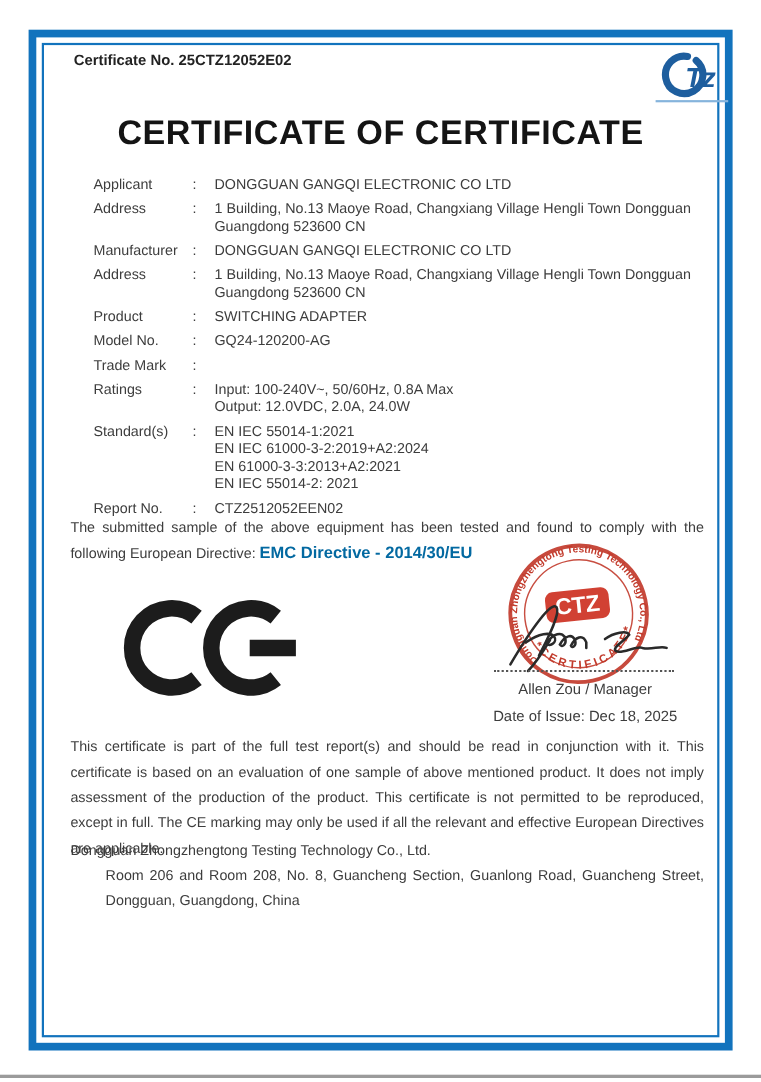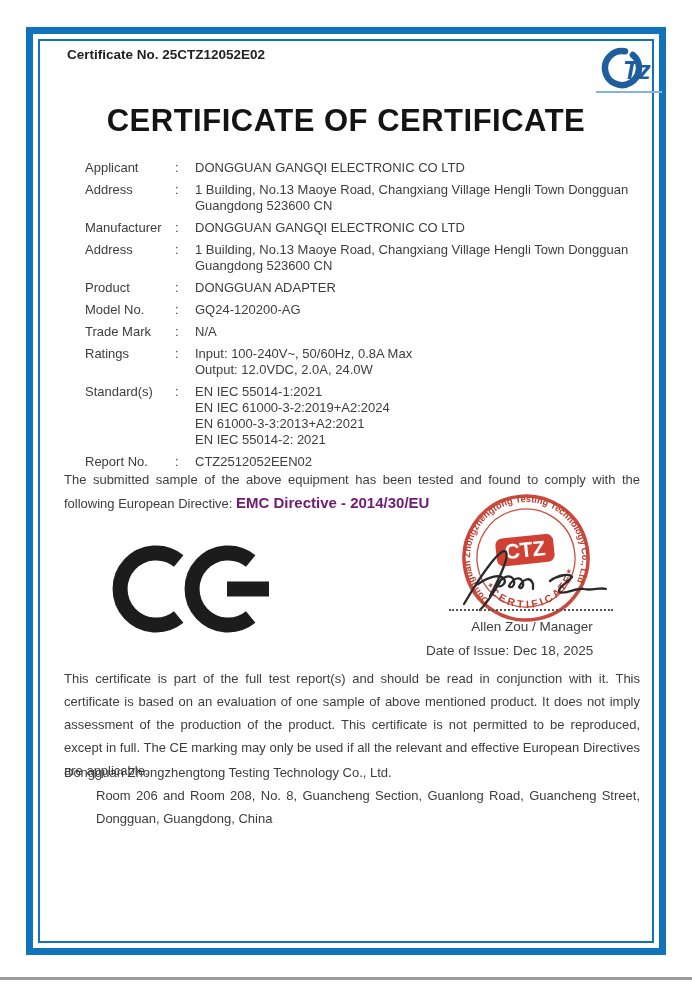--- a/index.html
+++ b/index.html
@@ -20,29 +20,29 @@
            font-size:31px; font-weight:bold; color:#141414; letter-spacing:0.5px; }
 
   .fields { position:absolute; left:85px; top:160px; right:55px; font-size:13px; line-height:16px; }
   .field-row { display:flex; margin-bottom:6px; }
   .field-label { width:90px; flex:none; }
   .field-colon { width:20px; flex:none; }
   .field-value { flex:1; white-space:pre-line; }
 
   .para { position:absolute; left:64px; width:576px; font-size:13px; line-height:23px; text-align:justify; }
   .para-declaration { top:468px; }
-  .para-declaration .directive { font-weight:bold; font-size:15px; color:#701a75; }
+  .para-declaration .directive { font-weight:bold; font-size:15px; color:#0369a1; }
   .para-disclaimer { top:667px; }
 
   .ce-mark { position:absolute; left:112px; top:541px; }
 
   .stamp { position:absolute; left:450px; top:486px; }
   .dotted-line { position:absolute; left:449px; top:609px; width:164px; border-bottom:2px dotted #555; }
   .sig-name-line { position:absolute; left:426px; top:619px; width:212px; text-align:center; font-size:13.5px; }
-  .sig-date-line { position:absolute; left:426px; top:643px; width:212px; font-size:13.5px; }
+  .sig-date-line { position:absolute; left:426px; top:643px; width:212px; text-align:center; font-size:13.5px; }
 
   .footer { position:absolute; left:64px; top:761px; width:576px; font-size:13px; line-height:23px; }
   .footer .addr { text-align:justify;margin-left:32px; }
 
   .page-edge { position:absolute; left:0; top:977px; width:692px; height:3px; background:#9b9b9b; }
 </style>
 </head>
 <body>
 
 <div class="page">
@@ -82,31 +82,30 @@
     </div>
     <div class="field-row">
       <span class="field-label">Address</span>
       <span class="field-colon">:</span>
       <span class="field-value">1 Building, No.13 Maoye Road, Changxiang Village Hengli Town Dongguan
 Guangdong 523600 CN</span>
     </div>
     <div class="field-row">
       <span class="field-label">Product</span>
       <span class="field-colon">:</span>
-      <span class="field-value">DONGGUAN ADAPTER</span>
+      <span class="field-value">SWITCHING ADAPTER</span>
     </div>
     <div class="field-row" style="margin-top:5px;">
       <span class="field-label">Model No.</span>
       <span class="field-colon">:</span>
       <span class="field-value">GQ24-120200-AG</span>
     </div>
     <div class="field-row" style="margin-top:3px;">
       <span class="field-label">Trade Mark</span>
       <span class="field-colon">:</span>
-      <span class="field-value">N/A</span>
     </div>
     <div class="field-row">
       <span class="field-label">Ratings</span>
       <span class="field-colon">:</span>
       <span class="field-value">Input: 100-240V~, 50/60Hz, 0.8A Max
 Output: 12.0VDC, 2.0A, 24.0W</span>
     </div>
     <div class="field-row">
       <span class="field-label">Standard(s)</span>
       <span class="field-colon">:</span>

